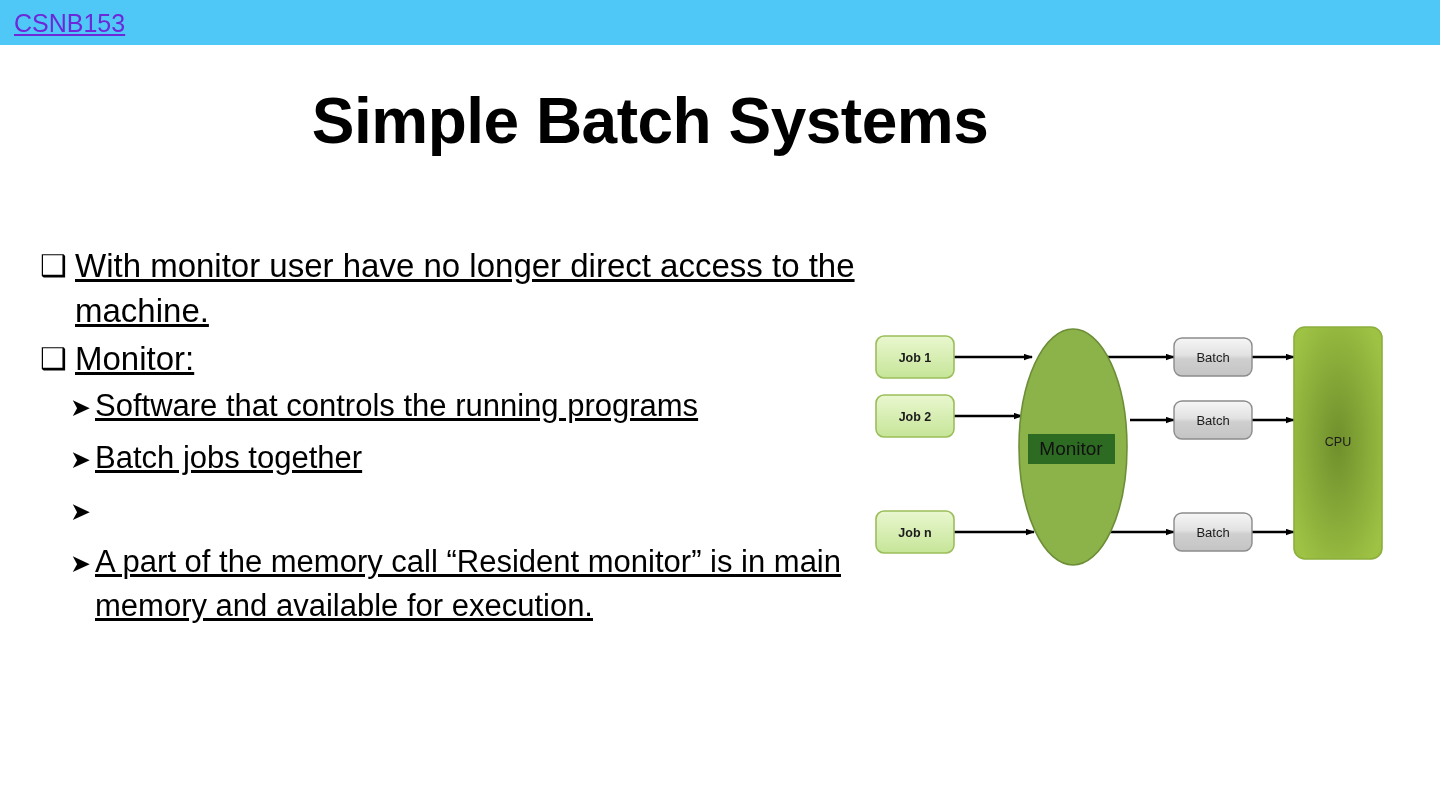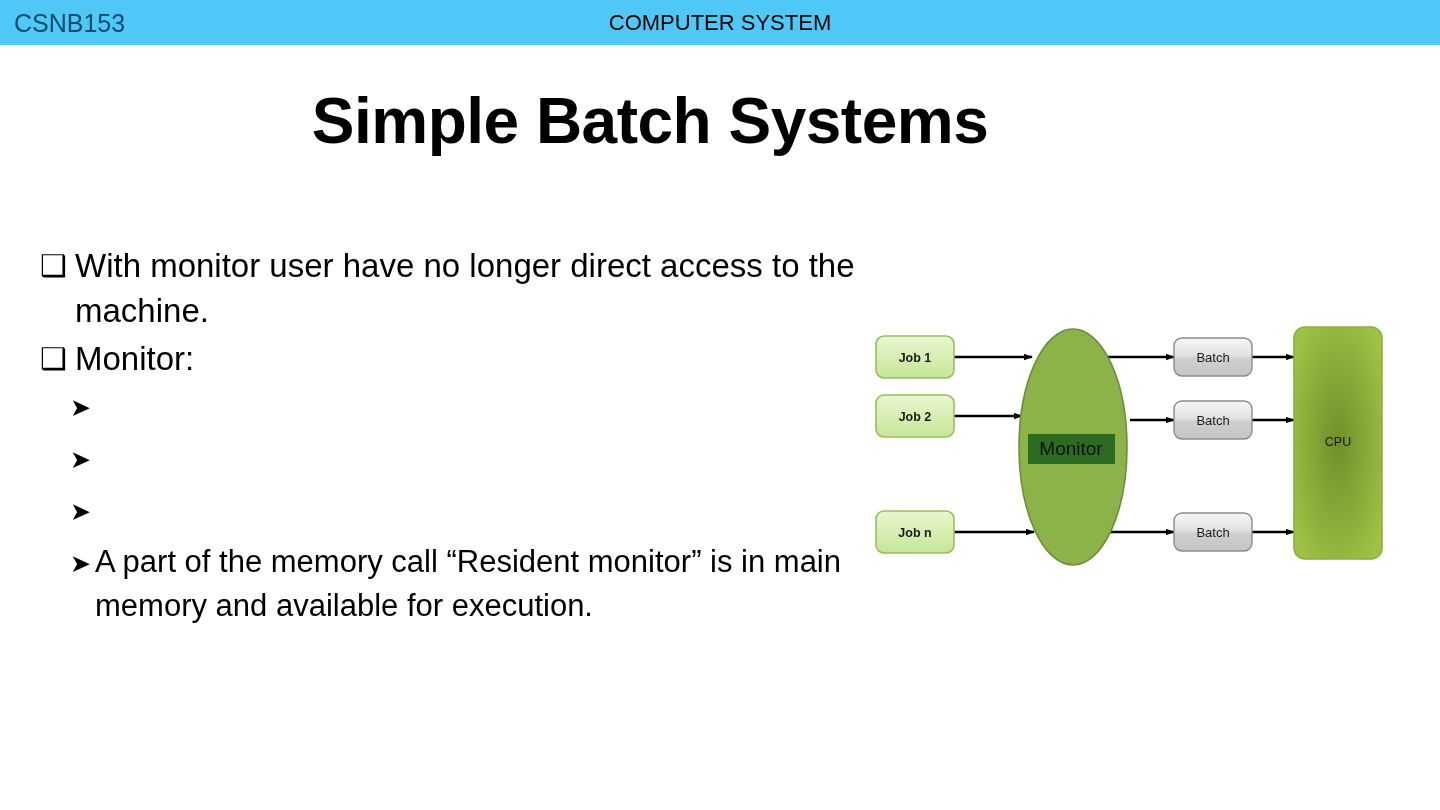--- a/index.html
+++ b/index.html
@@ -23,23 +23,24 @@
     width: 1440px;
     height: 45px;
     background: #4FC8F7;
     box-sizing: border-box;
   }
   #header-course-code {
     position: absolute;
     left: 14px;
     top: 9px;
     font-size: 25px;
-    color: #0c4a6e;
+    color: #6d28d9;
     letter-spacing: 0px;
     white-space: nowrap;
+    text-decoration: underline;
   }
   #header-center-title {
     position: absolute;
     left: 0;
     top: 10px;
     width: 1440px;
     text-align: center;
     font-size: 22px;
     color: #000000;
     white-space: nowrap;
@@ -92,20 +93,21 @@
     line-height: 45px;
     width: 35px;
   }
   .bullet-row.level2 > .bullet-glyph {
     font-size: 25px;
     line-height: 46px;
     width: 25px;
   }
   .bullet-text {
     flex: 1 1 auto;
+    text-decoration: underline;
   }
 
   
   #diagram {
     position: absolute;
     left: 862px;
     top: 312px;
     width: 530px;
     height: 262px;
   }
@@ -129,39 +131,40 @@
   .monitor-label {
     font-size: 19px;
     fill: #111111;
   }
 </style>
 </head>
 <body>
 
 <div id="header-bar">
   <div id="header-course-code">CSNB153</div>
-  <div id="header-center-title">COMPUTER SYSTEM</div>
 </div>
 
 <div id="slide-title">Simple Batch Systems</div>
 
 <div id="bullet-body">
     <div class="bullet-row level1">
       <span class="bullet-glyph">❑</span>
       <span class="bullet-text">With monitor user have no longer direct access to the machine.</span>
     </div>
     <div class="bullet-row level1">
       <span class="bullet-glyph">❑</span>
       <span class="bullet-text">Monitor:</span>
     </div>
     <div class="bullet-row level2">
       <span class="bullet-glyph">➤</span>
-    </div>
-    <div class="bullet-row level2">
-      <span class="bullet-glyph">➤</span>
+      <span class="bullet-text">Software that controls the running programs</span>
+    </div>
+    <div class="bullet-row level2">
+      <span class="bullet-glyph">➤</span>
+      <span class="bullet-text">Batch jobs together</span>
     </div>
     <div class="bullet-row level2">
       <span class="bullet-glyph">➤</span>
     </div>
     <div class="bullet-row level2">
       <span class="bullet-glyph">➤</span>
       <span class="bullet-text">A part of the memory call “Resident monitor” is in main memory and available for execution.</span>
     </div>
   </div>
 

